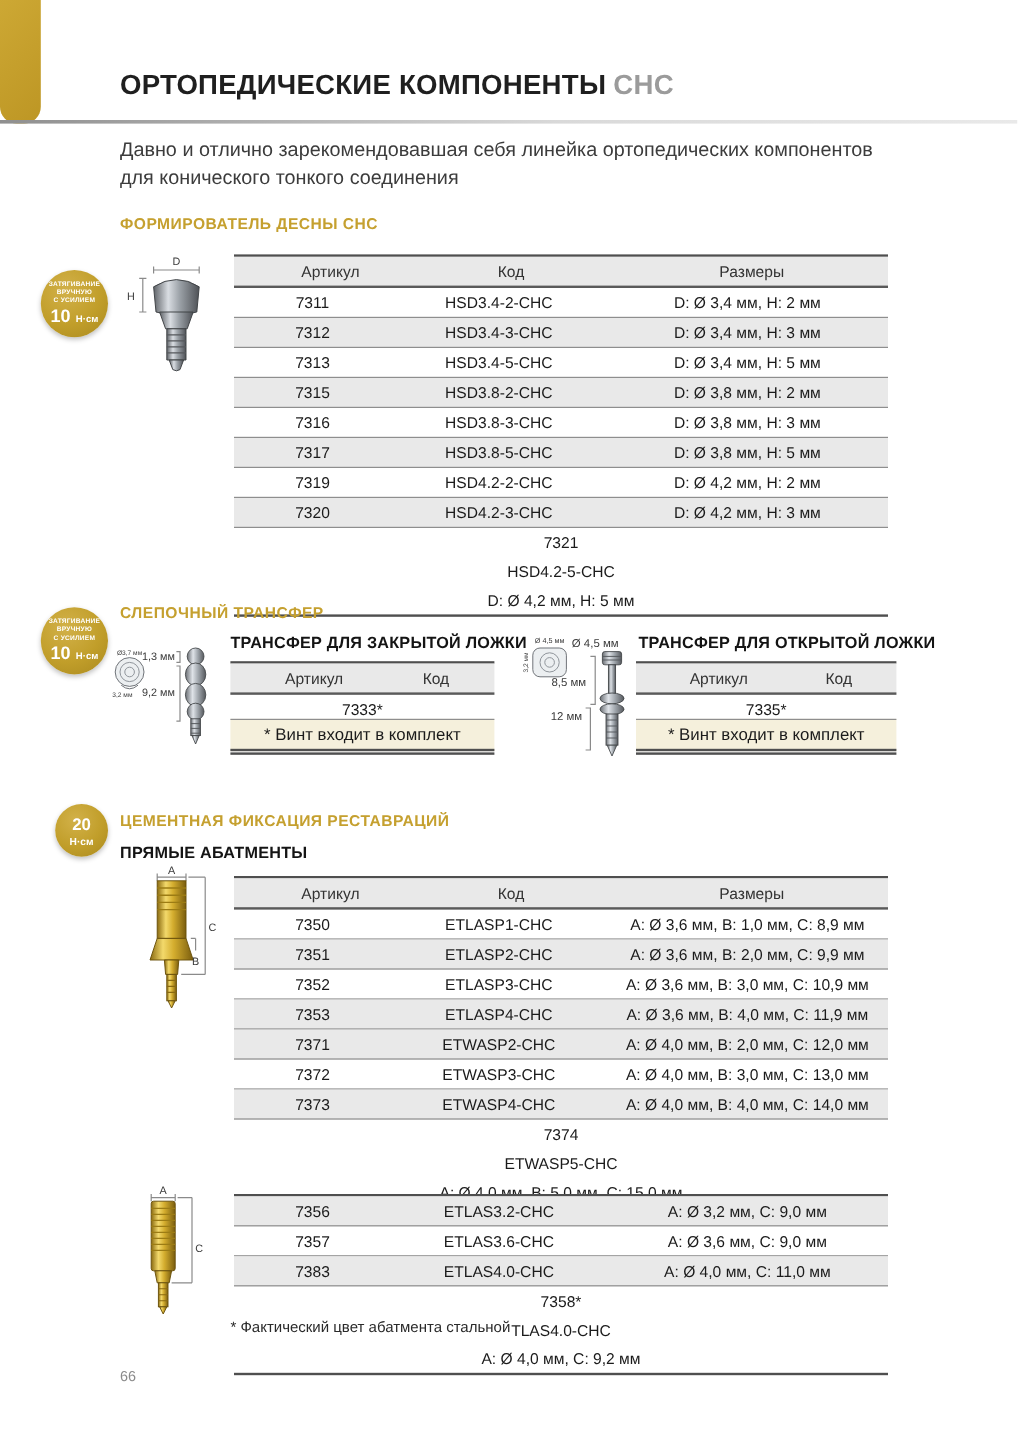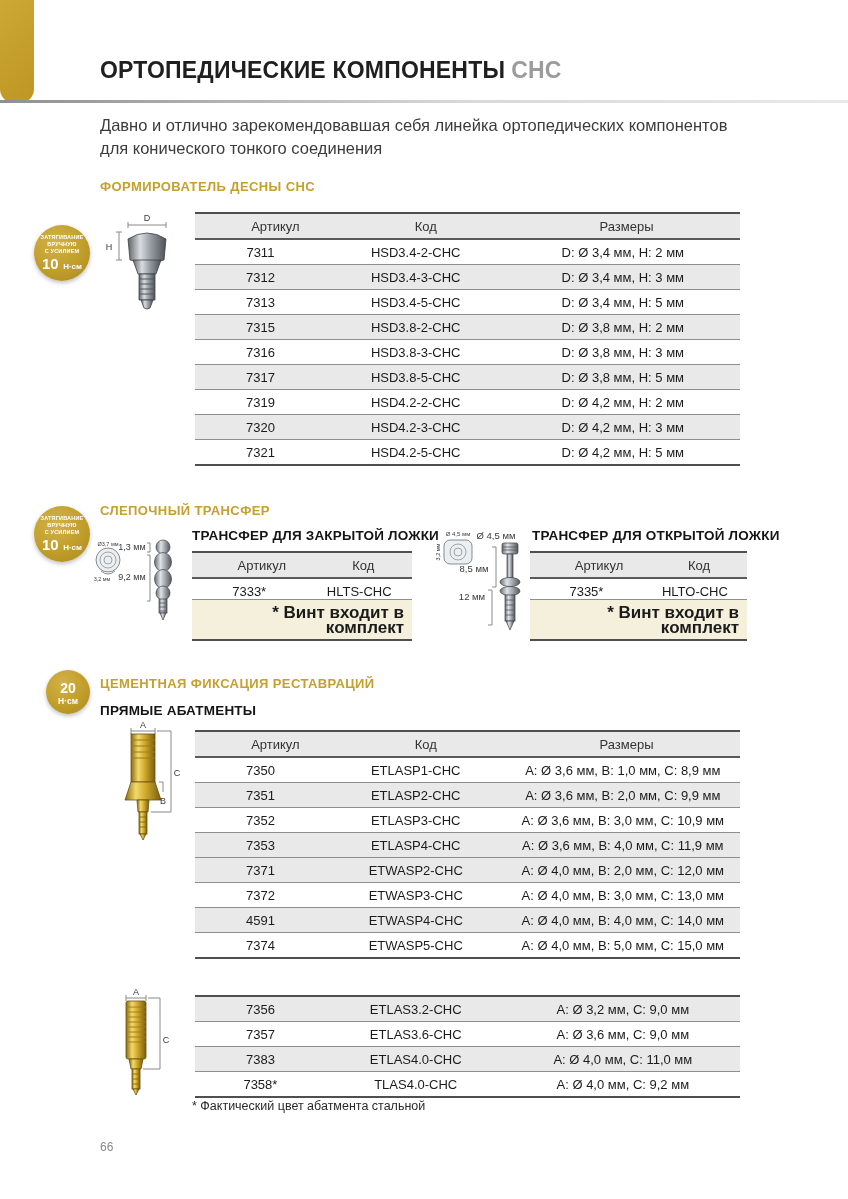--- a/index.html
+++ b/index.html
@@ -35,33 +35,33 @@
   .badge-sm { width:44px; height:44px; }
   .badge-line { font-size:5.5px; font-weight:700; line-height:1.25; letter-spacing:.2px; }
   .badge-value { margin-top:1px; line-height:1; white-space:nowrap; }
   .badge-value .num { font-size:15px; font-weight:700; }
   .badge-value .unit { font-size:8px; font-weight:700; }
   .badge-sm .num { font-size:14px; } .badge-sm .unit { font-size:8.5px; display:block; margin-top:1px; }
 
   
   .dtable { position:absolute; border-top:2px solid #4f4f4f; border-bottom:2px solid #4f4f4f; background:#fff; }
   .trow { display:flex; border-bottom:1.5px solid #8e8e8e; }
-  .trow:last-child { border-bottom:none; }
+  .trow:last-child { border-bottom:none;flex-direction:column; }
   .trow.thead { background:#e9e9e9; border-bottom:2px solid #5a5a5a;padding-left:17px; }
   .trow.shade { background:#e9e9e9; }
   .tcell { text-align:center; padding:4.5px 4px; font-size:13px; line-height:15px; color:#1b1b1b; white-space:nowrap; }
   .thead .tcell { color:#333; }
   .cols-a .tcell:nth-child(1){ flex:0 0 24%; }
   .cols-a .tcell:nth-child(2){ flex:0 0 33%; }
   .cols-a .tcell:nth-child(3){ flex:0 0 43%; }
   .cols-b .tcell:nth-child(1){ flex:0 0 52%; }
   .cols-b .tcell:nth-child(2){ flex:0 0 48%; }
 
-  .fnote { border-top:1.5px solid #8e8e8e; background:#f5f0dc; font-size:17px; font-weight:700;
-    color:#1b1b1b; padding:4.5px 8px; text-align:right; line-height:15px; }
+  .fnote { border-top:1.5px solid #8e8e8e; background:#f5f0dc; font-size:14px; font-weight:400;
+    color:#1b1b1b; padding:4.5px 8px; text-align:center; line-height:15px; }
 
   .plain-fnote { position:absolute; font-size:12.5px; color:#2a2a2a; white-space:nowrap; }
   .page-number { position:absolute; left:100px; top:1140px; font-size:12px; color:#8a8a8a; }
 
   svg { position:absolute; overflow:visible; }
   svg text { font-family:"Liberation Sans", sans-serif; fill:#3a3a3a; }
   .dim { stroke:#8a8a8a; stroke-width:1; fill:none; }
 </style>
 </head>
 <body>
@@ -309,21 +309,21 @@
         <div class="tcell">7371</div>
         <div class="tcell">ETWASP2-CHC</div>
         <div class="tcell">A: Ø 4,0 мм, B: 2,0 мм, C: 12,0 мм</div>
       </div>
       <div class="trow">
         <div class="tcell">7372</div>
         <div class="tcell">ETWASP3-CHC</div>
         <div class="tcell">A: Ø 4,0 мм, B: 3,0 мм, C: 13,0 мм</div>
       </div>
       <div class="trow shade">
-        <div class="tcell">4591</div>
+        <div class="tcell">7373</div>
         <div class="tcell">ETWASP4-CHC</div>
         <div class="tcell">A: Ø 4,0 мм, B: 4,0 мм, C: 14,0 мм</div>
       </div>
       <div class="trow">
         <div class="tcell">7374</div>
         <div class="tcell">ETWASP5-CHC</div>
         <div class="tcell">A: Ø 4,0 мм, B: 5,0 мм, C: 15,0 мм</div>
       </div>
     </div>
 

